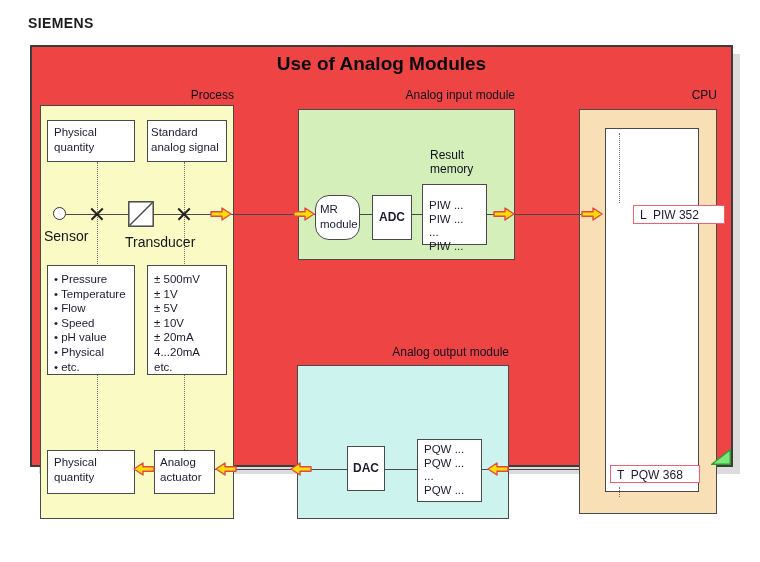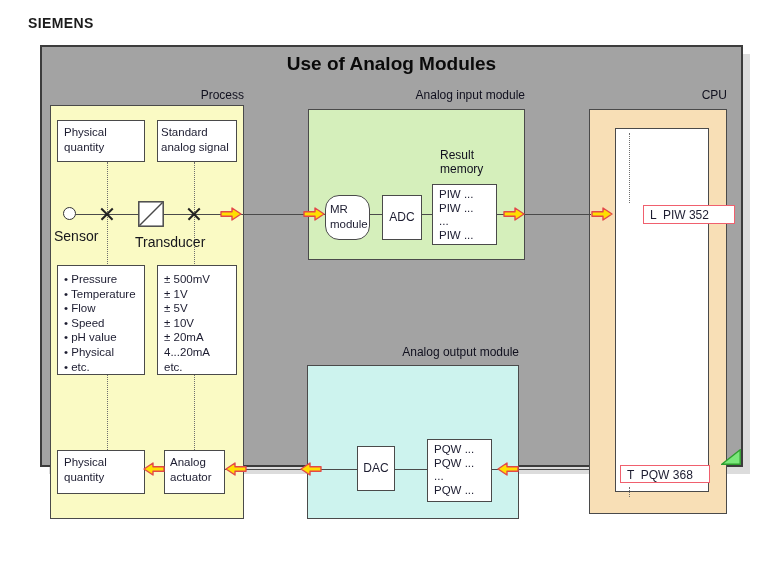--- a/index.html
+++ b/index.html
@@ -4,34 +4,34 @@
 <style>
   * { margin:0; padding:0; box-sizing:border-box; }
   html,body { width:760px; height:562px; }
   body {
     font-family:"Liberation Sans", sans-serif;
     background:#ffffff; position:relative; color:#15151f; overflow:hidden;
   }
   .abs { position:absolute; }
   .brand { left:28px; top:15px; font-size:14px; font-weight:bold; letter-spacing:.4px; color:#1c1c1c; }
   .frame {
-    left:40px; top:45px; width:703px; height:422px;
-    background:#a3a3a3; border:2px solid #3c3c3c;
+    left:30px; top:45px; width:703px; height:422px;
+    background:#ef4444; border:2px solid #3c3c3c;
     box-shadow:8px 8px 0 -1px #dcdcdc;
   }
   .title { left:0; top:6px; width:100%; text-align:center; font-size:19px; font-weight:bold; color:#0a0a0a; }
   .sect-label { top:41px; font-size:12px; text-align:right; color:#10101e; }
   .panel { border:1.5px solid #4a4a4a; }
   .p-process { left:8px;  top:58px;  width:194px; height:414px; background:#fafac4; }
   .p-input   { left:266px; top:62px; width:217px; height:151px; background:#d5efbb; }
   .p-output  { left:265px; top:318px; width:212px; height:154px; background:#cdf3ee; }
   .p-cpu     { left:547px; top:62px; width:138px; height:405px; background:#f8dfb6; }
   .wbox { background:#ffffff; border:1.5px solid #4a4a4a; font-size:11.5px; line-height:15px; color:#1c1c30; padding:4px 2px 0 6px; }
   .list { white-space:pre-line; line-height:14.6px; padding-top:6px; }
-  .ctr  { display:flex; align-items:center; justify-content:center; padding:0; }
+  .ctr  { display:flex; align-items:center; justify-content:center; padding:0;font-weight:bold; }
   .hline { height:0; border-top:1.5px solid #4a4a4a; }
   .vdot  { width:0; border-left:1.5px dotted #6e6e6e; }
   .circle { width:13px; height:13px; border-radius:50%; border:1.6px solid #333; background:#fff; }
   .xmark { width:16px; height:16px; }
   .xmark::before, .xmark::after {
     content:""; position:absolute; left:50%; top:50%; width:16px; height:1.7px; background:#222;
   }
   .xmark::before { transform:translate(-50%,-50%) rotate(45deg); }
   .xmark::after  { transform:translate(-50%,-50%) rotate(-45deg); }
   .small-label { font-size:14px; color:#16161c; }
@@ -91,21 +91,21 @@
 ± 20mA
 4...20mA
 etc.</div>
 
   <div class="abs wbox" style="left:15px; top:403px; width:88px; height:44px;">Physical quantity</div>
   <div class="abs wbox" style="left:122px; top:403px; width:61px; height:44px; padding-left:5px;">Analog actuator</div>
 
   <div class="abs mem-label" style="left:398px; top:101px; width:60px;">Result memory</div>
   <div class="abs wbox" style="left:283px; top:148px; width:45px; height:45px; padding-top:6px; padding-left:4px;border-radius:14px;">MR module</div>
   <div class="abs wbox ctr" style="left:340px; top:148px; width:40px; height:45px; font-size:12px;">ADC</div>
-  <div class="abs wbox list" style="left:390px; top:137px; width:65px; height:61px; padding-top:3px; line-height:13.5px;">PIW ...
+  <div class="abs wbox list" style="left:390px; top:137px; width:65px; height:61px; padding-top:14px; line-height:13.5px;">PIW ...
 PIW ...
 ...
 PIW ...</div>
 
   <div class="abs wbox ctr" style="left:315px; top:399px; width:38px; height:45px; font-size:12px;">DAC</div>
   <div class="abs wbox list" style="left:385px; top:392px; width:65px; height:63px; padding-top:3px; line-height:13.5px;">PQW ...
 PQW ...
 ...
 PQW ...</div>
 

